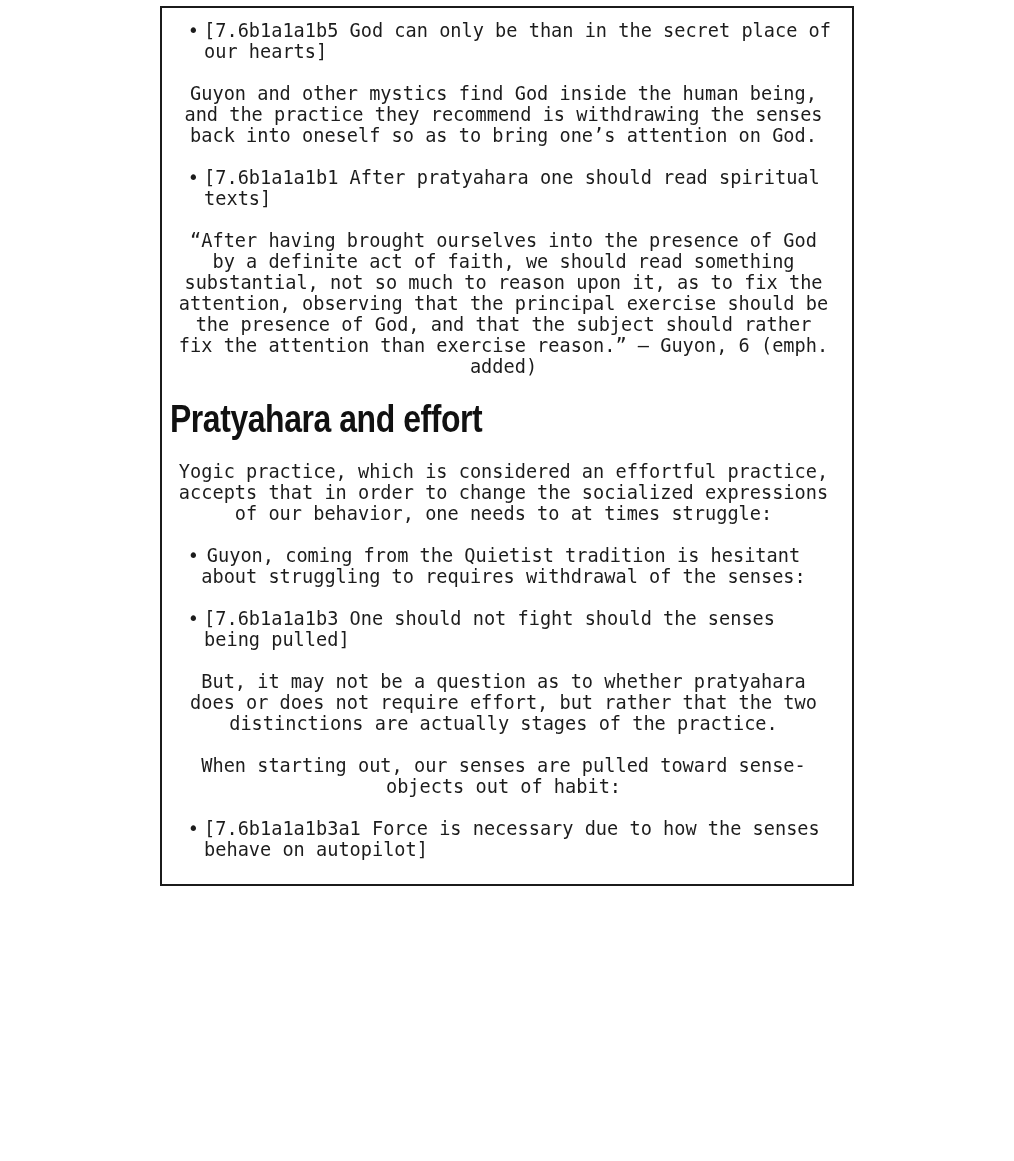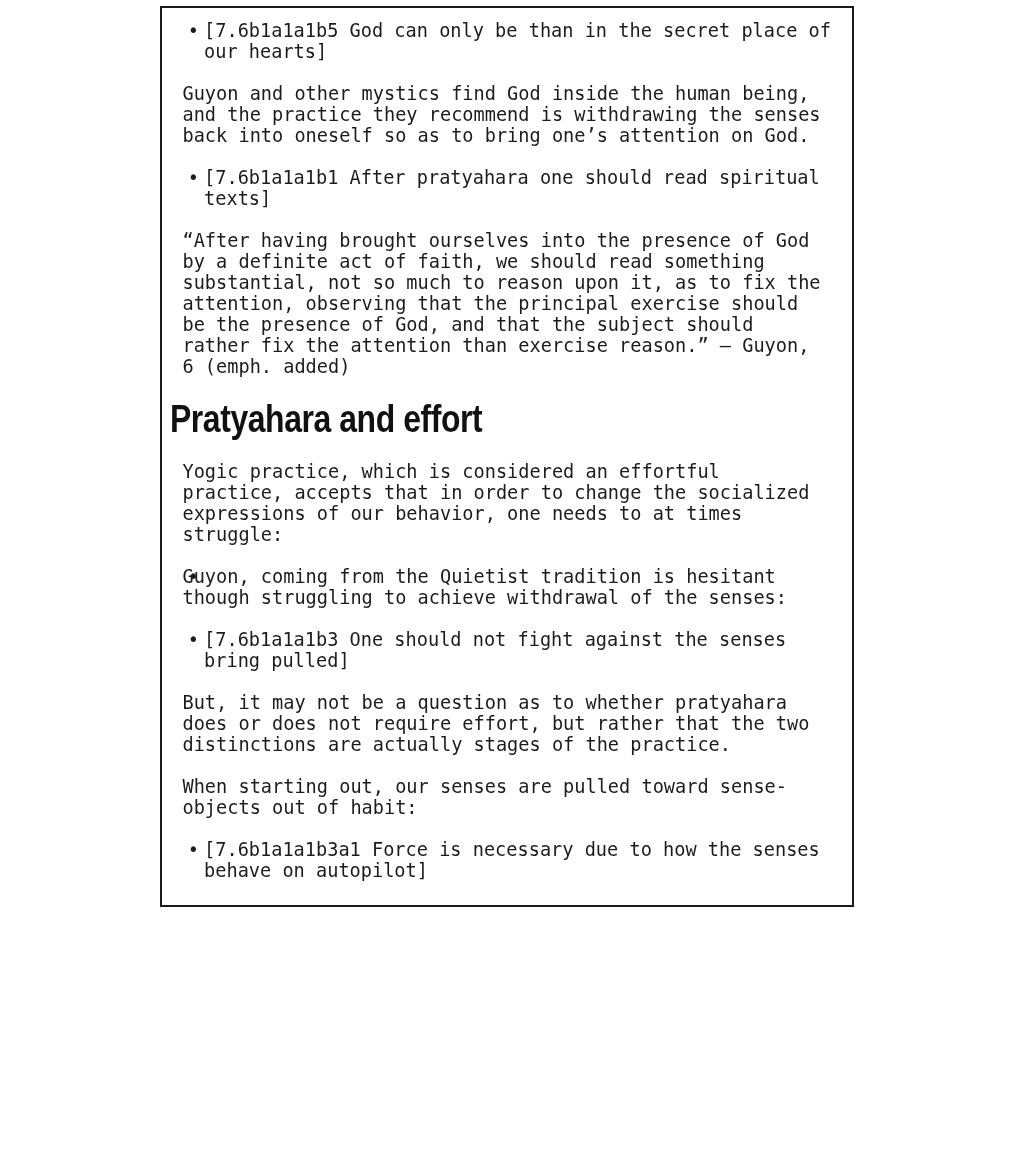--- a/index.html
+++ b/index.html
@@ -19,23 +19,24 @@
     font-size: 18.6px;
     line-height: 21px;
     border: 2px solid #1b1b1b;
     margin: 6px auto 7px auto;
     padding: 12px 15px 24px 8px;
     background: #ffffff;
   }
   .frame > :first-child { margin-top: 0; }
   .frame > :last-child  { margin-bottom: 0; }
   .para {
-    margin: 21px 12px;
+    margin: 21px 4px;
     white-space: normal;
     word-spacing: normal;
+    text-align: center;
   }
   .bullet {
     position: relative;
     padding-left: 3ch;
     margin: 21px 0;
   }
   .bullet .marker {
     position: absolute;
     left: 1.55ch;
     top: 0;
@@ -74,25 +75,25 @@
 
   <h1 class="heading">Pratyahara and effort</h1>
 
   <p class="para">Yogic practice, which is considered an effortful practice, accepts that in order to change the socialized expressions of our behavior, one needs to at times struggle:</p>
 
   <div class="bullet">
     <span class="marker">•</span>
   </div>
 
 
-  <p class="para">Guyon, coming from the Quietist tradition is hesitant though struggling to achieve withdrawal of the senses:</p>
+  <p class="para">Guyon, coming from the Quietist tradition is hesitant about struggling to requires withdrawal of the senses:</p>
 
   <div class="bullet">
     <span class="marker">•</span>
-    <span class="bullet-text">[7.6b1a1a1b3 One should not fight against the senses bring pulled]</span>
+    <span class="bullet-text">[7.6b1a1a1b3 One should not fight should the senses being pulled]</span>
   </div>
 
 
   <p class="para">But, it may not be a question as to whether pratyahara does or does not require effort, but rather that the two distinctions are actually stages of the practice.</p>
 
   <p class="para">When starting out, our senses are pulled toward sense-objects out of habit:</p>
 
   <div class="bullet">
     <span class="marker">•</span>
     <span class="bullet-text">[7.6b1a1a1b3a1 Force is necessary due to how the senses behave on autopilot]</span>

